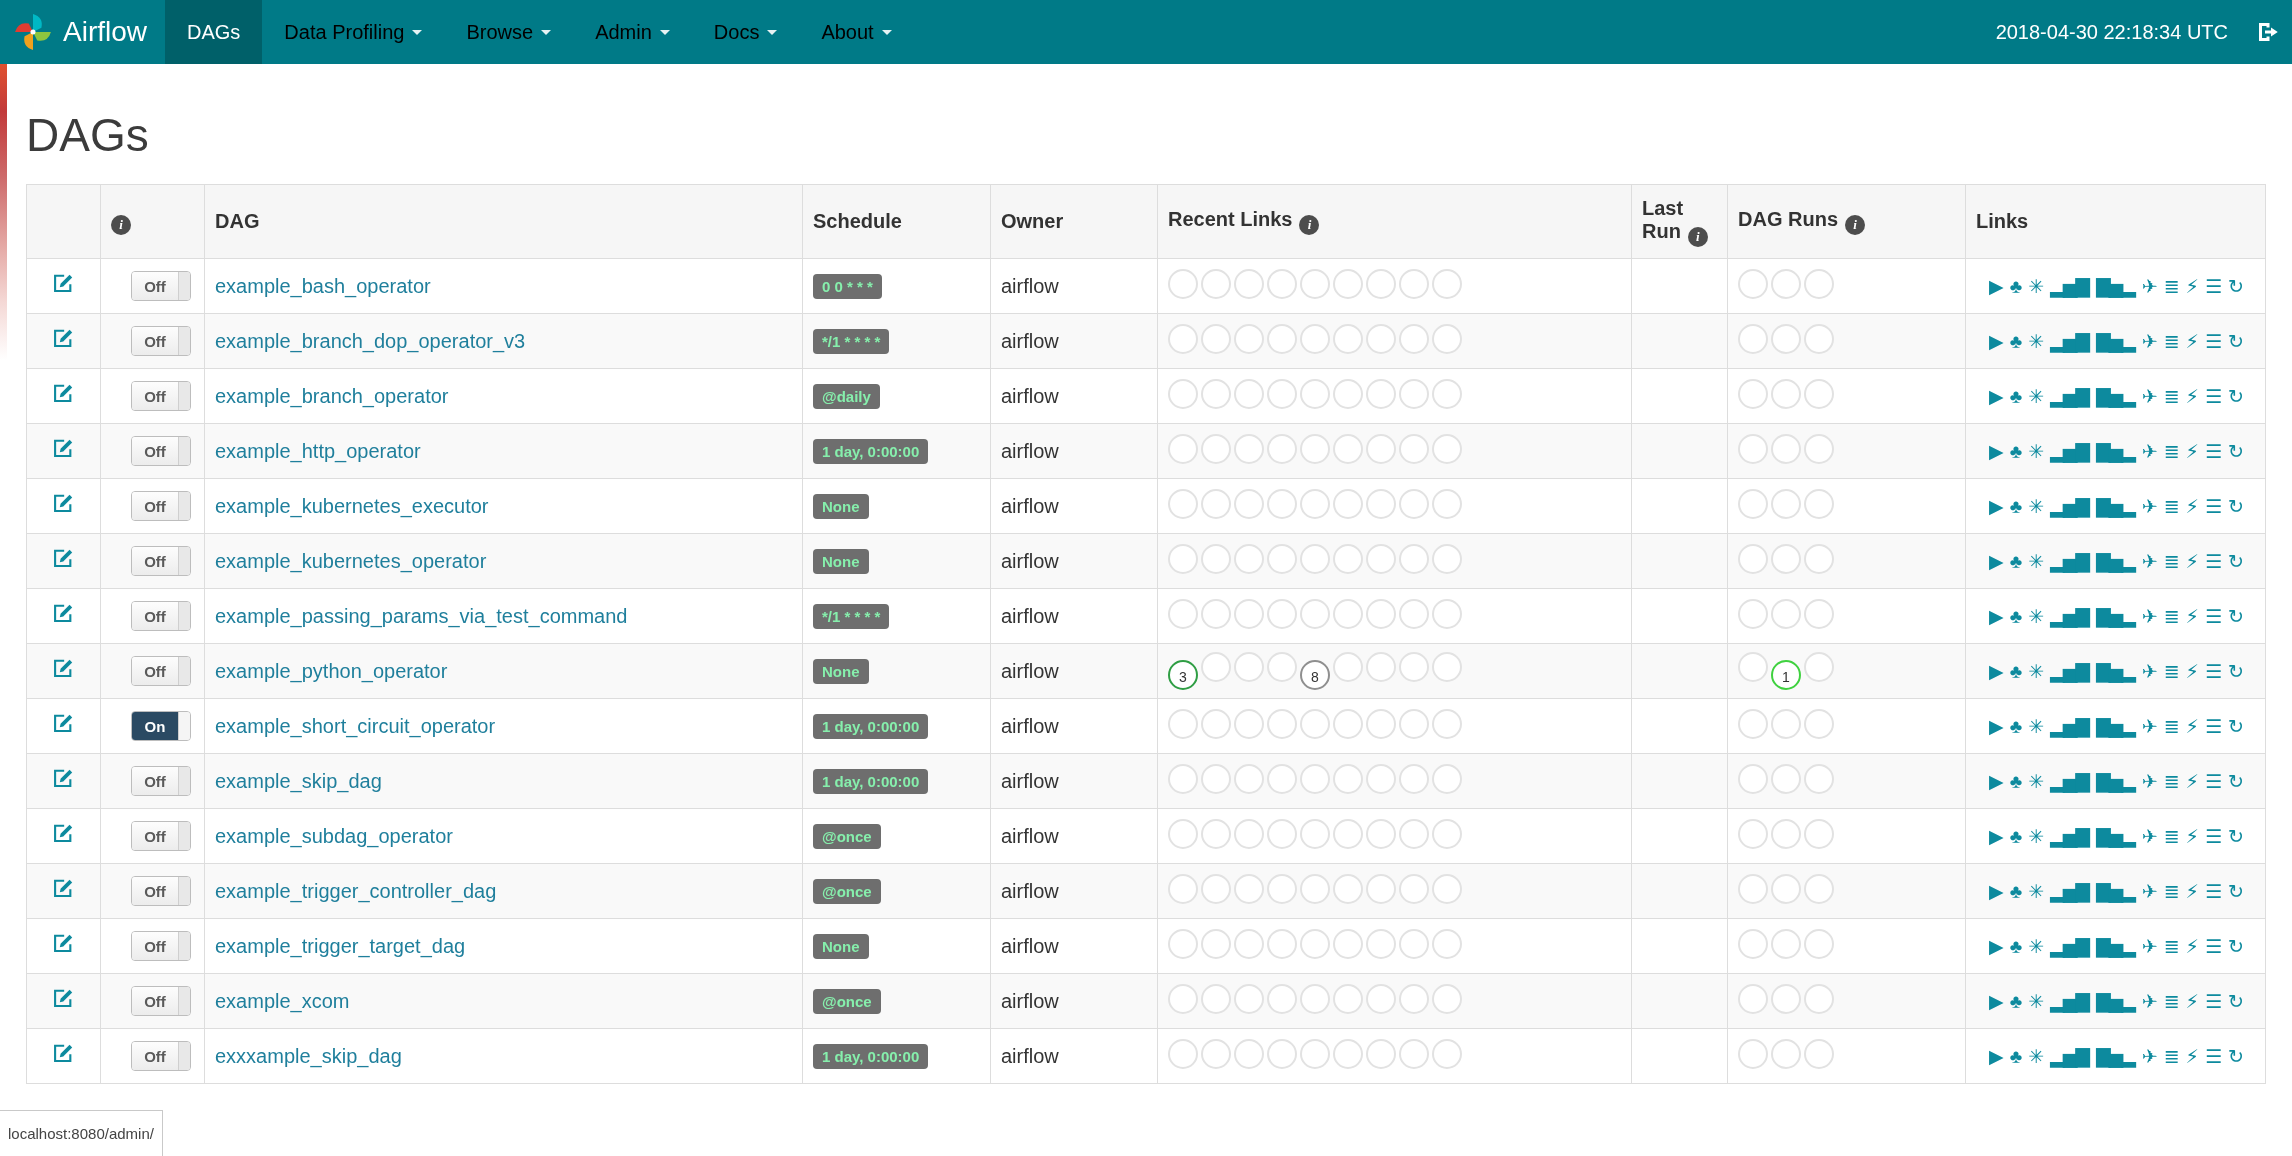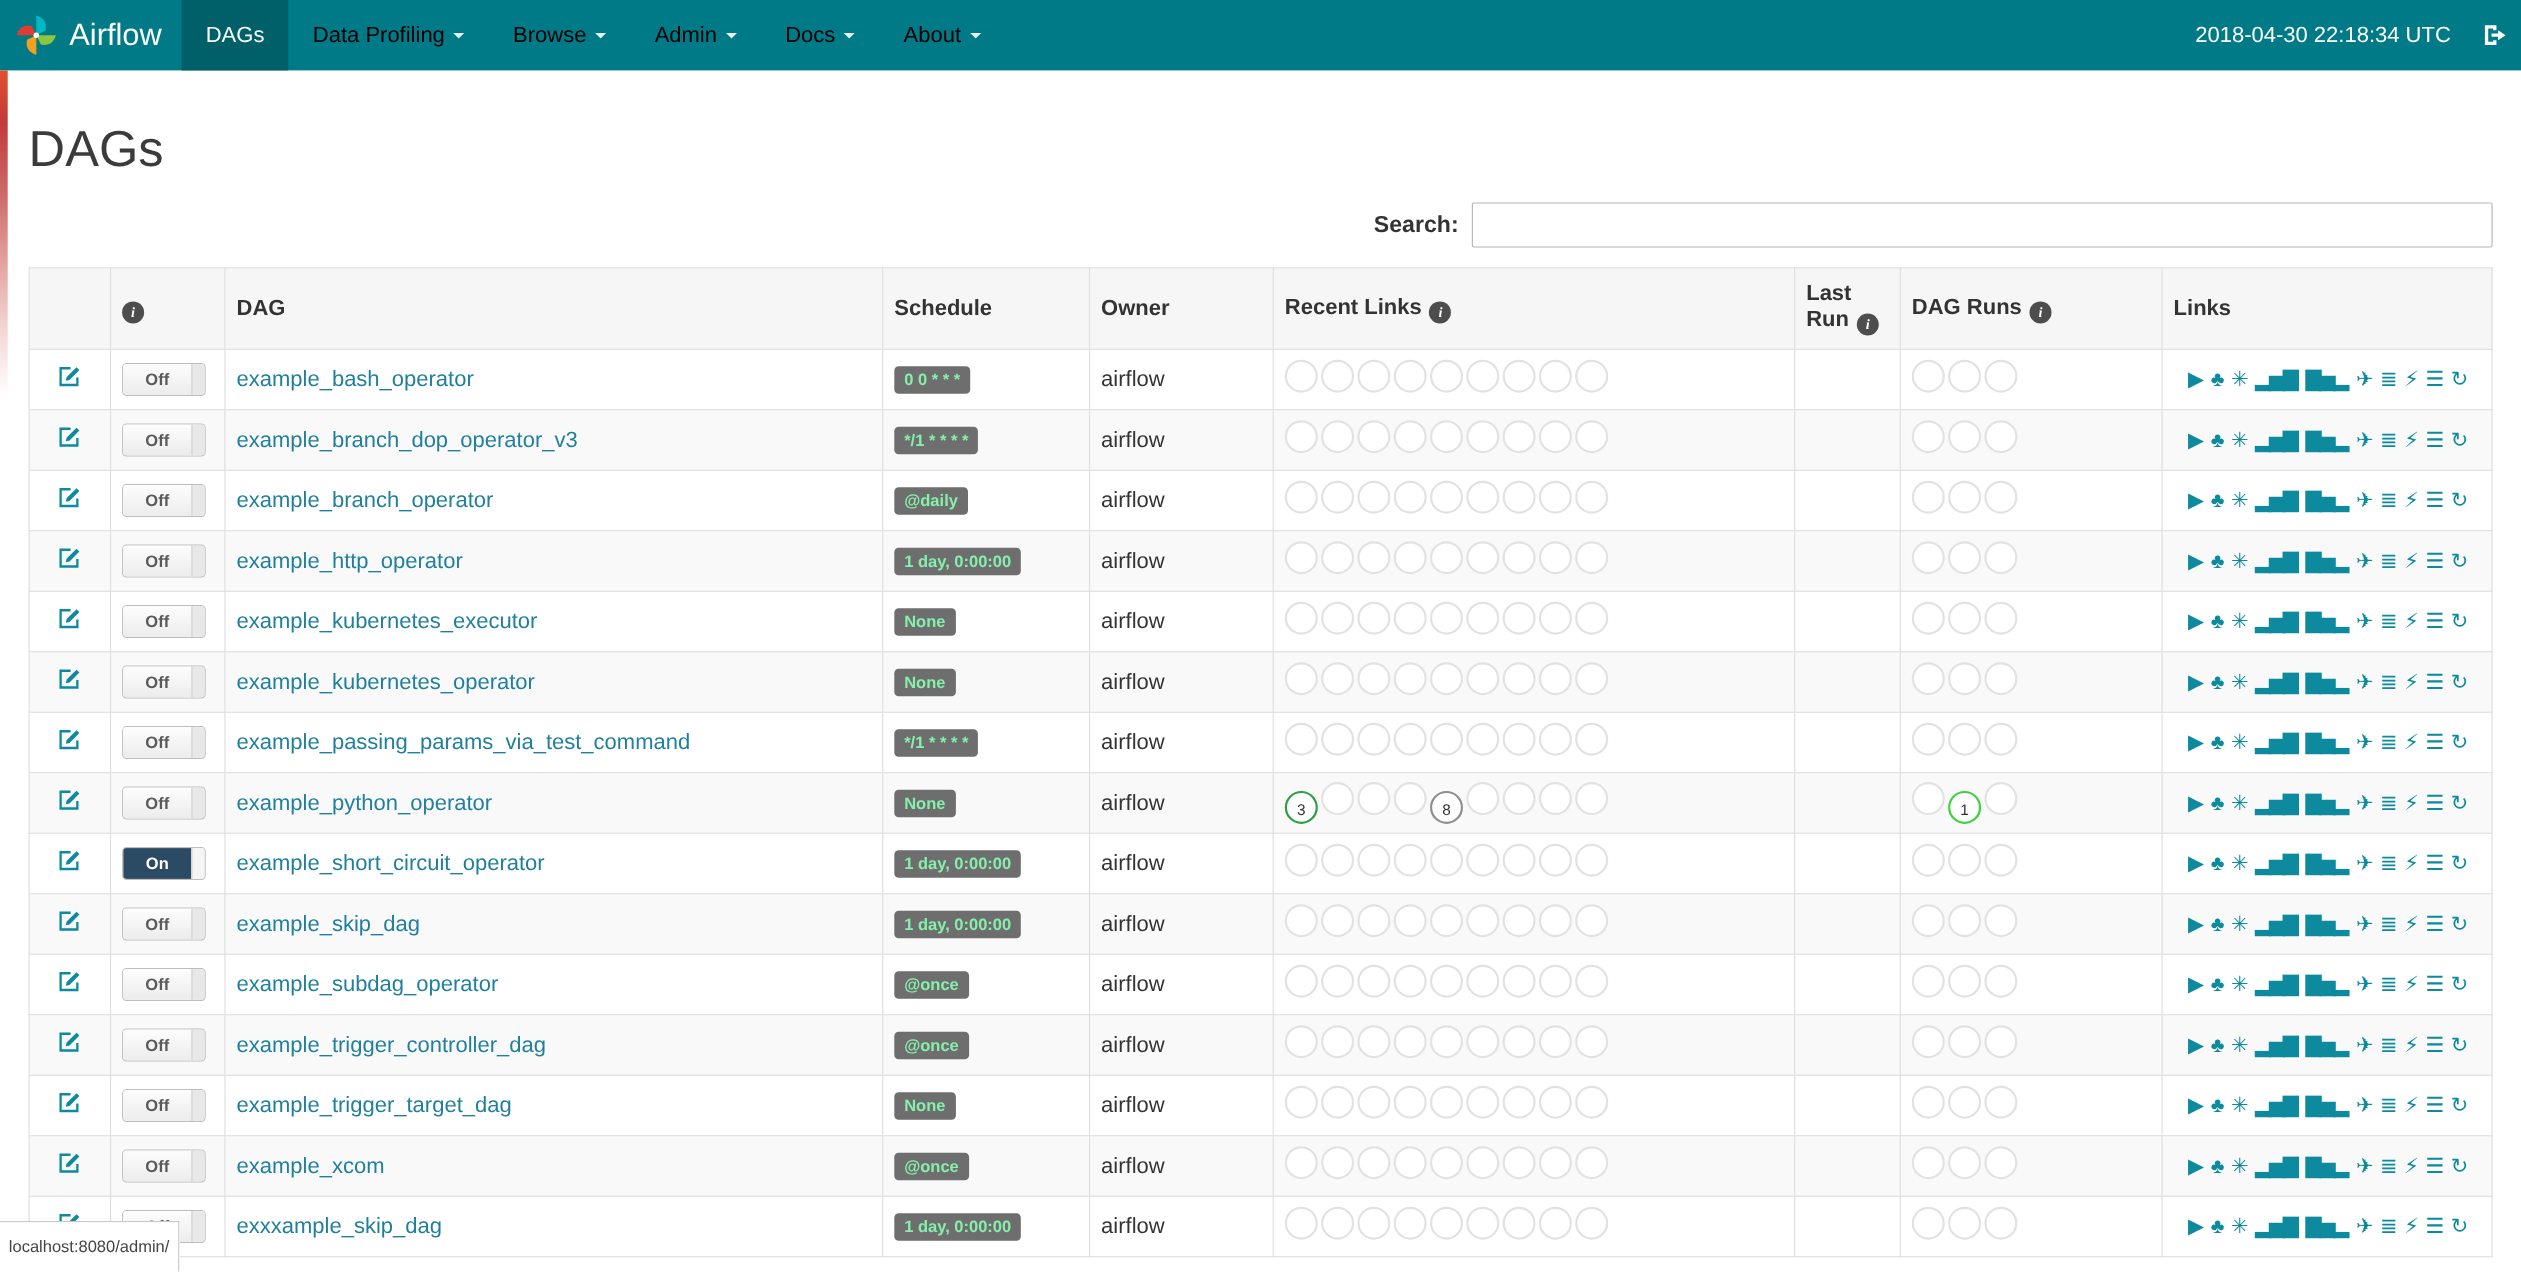--- a/index.html
+++ b/index.html
@@ -49,22 +49,22 @@
   .c-toggle {}
   .c-links { text-align:center; white-space:nowrap; }
   th.c-links { text-align:center; }
   .c-lastrun {}
 
   a.dag-link { color:var(--link); text-decoration:none; cursor:pointer; }
 
   .badge-sched { background:var(--badge-bg); color:#86efac; font-size:15px; font-weight:bold;
                  padding:4px 9px; border-radius:4px; white-space:nowrap; display:inline-block; }
 
-  .switch { display:inline-flex; align-items:stretch; width:76px; height:30px;
-            border:1px solid #bdbdbd; border-radius:4px; overflow:hidden; cursor:pointer; background:#fff; }
+  .switch { display:inline-flex; align-items:stretch; width:60px; height:30px;
+            border:1px solid #bdbdbd; border-radius:4px; overflow:hidden; cursor:pointer; background:#fff;margin-left:20px; }
   .sw-label { flex:1; display:flex; align-items:center; justify-content:center;
               font-size:15px; font-weight:bold; color:#5a5a5a;
               background:linear-gradient(#fdfdfd,#ececec); }
   .sw-knob { width:12px; background:#e8e8e8; border-left:1px solid #cfcfcf; }
   .switch.on .sw-label { background:var(--toggle-on); color:#fff; }
   .switch.on .sw-knob { background:#f5f5f5; }
 
   .circle { display:inline-block; width:30px; height:30px; border-radius:50%;
             border:2px solid #e2e2e2; background:#fff; margin-right:3px;
             text-align:center; line-height:30px; font-size:14px; color:#333; cursor:pointer; }
@@ -129,24 +129,20 @@
       </svg>
     </span>
   </div>
 </div>
 
 <div class="edge-strip"></div>
 
 <div class="page">
   <h2 class="page-title">DAGs</h2>
 
-  <div class="search-row">
-    <label class="search-label">Search:</label>
-    <input class="search-input" value="" style="">
-  </div>
 
   <table class="dags">
     <colgroup>
       <col style="width:74px">
         <col style="width:104px">
         <col style="width:598px">
       <col style="width:188px">
         <col style="width:167px">
         <col style="width:474px">
       <col style="width:96px">

